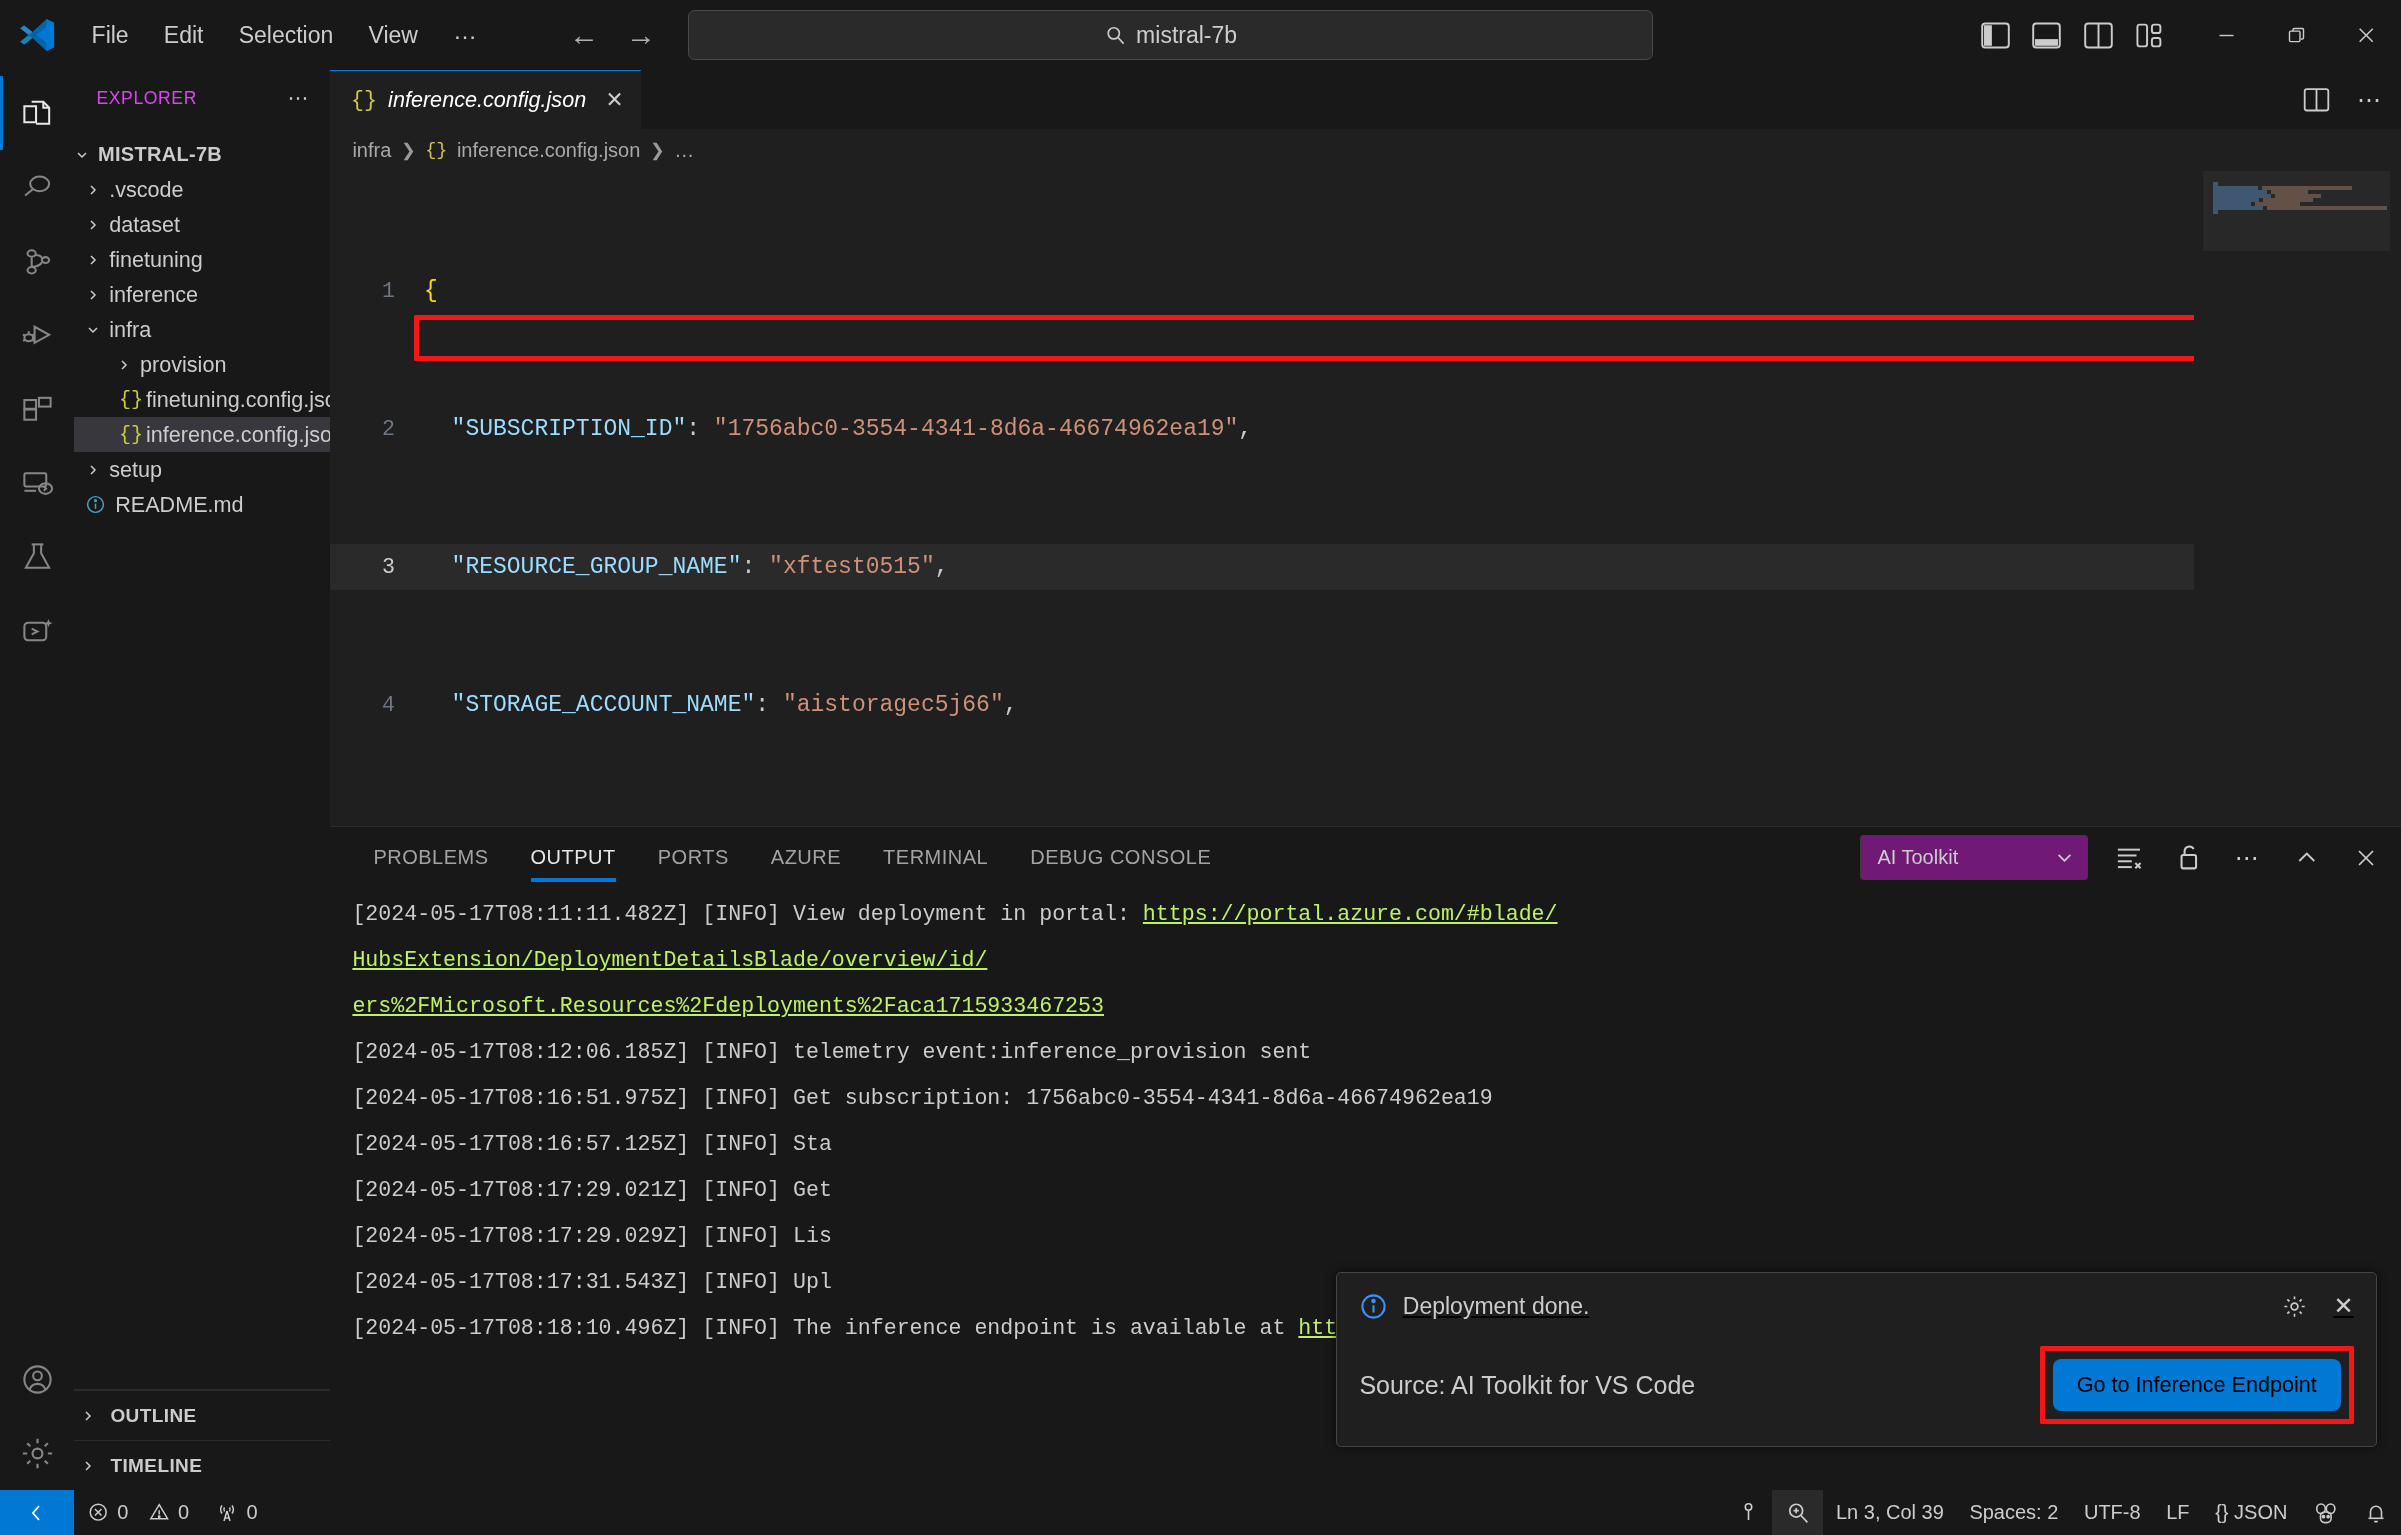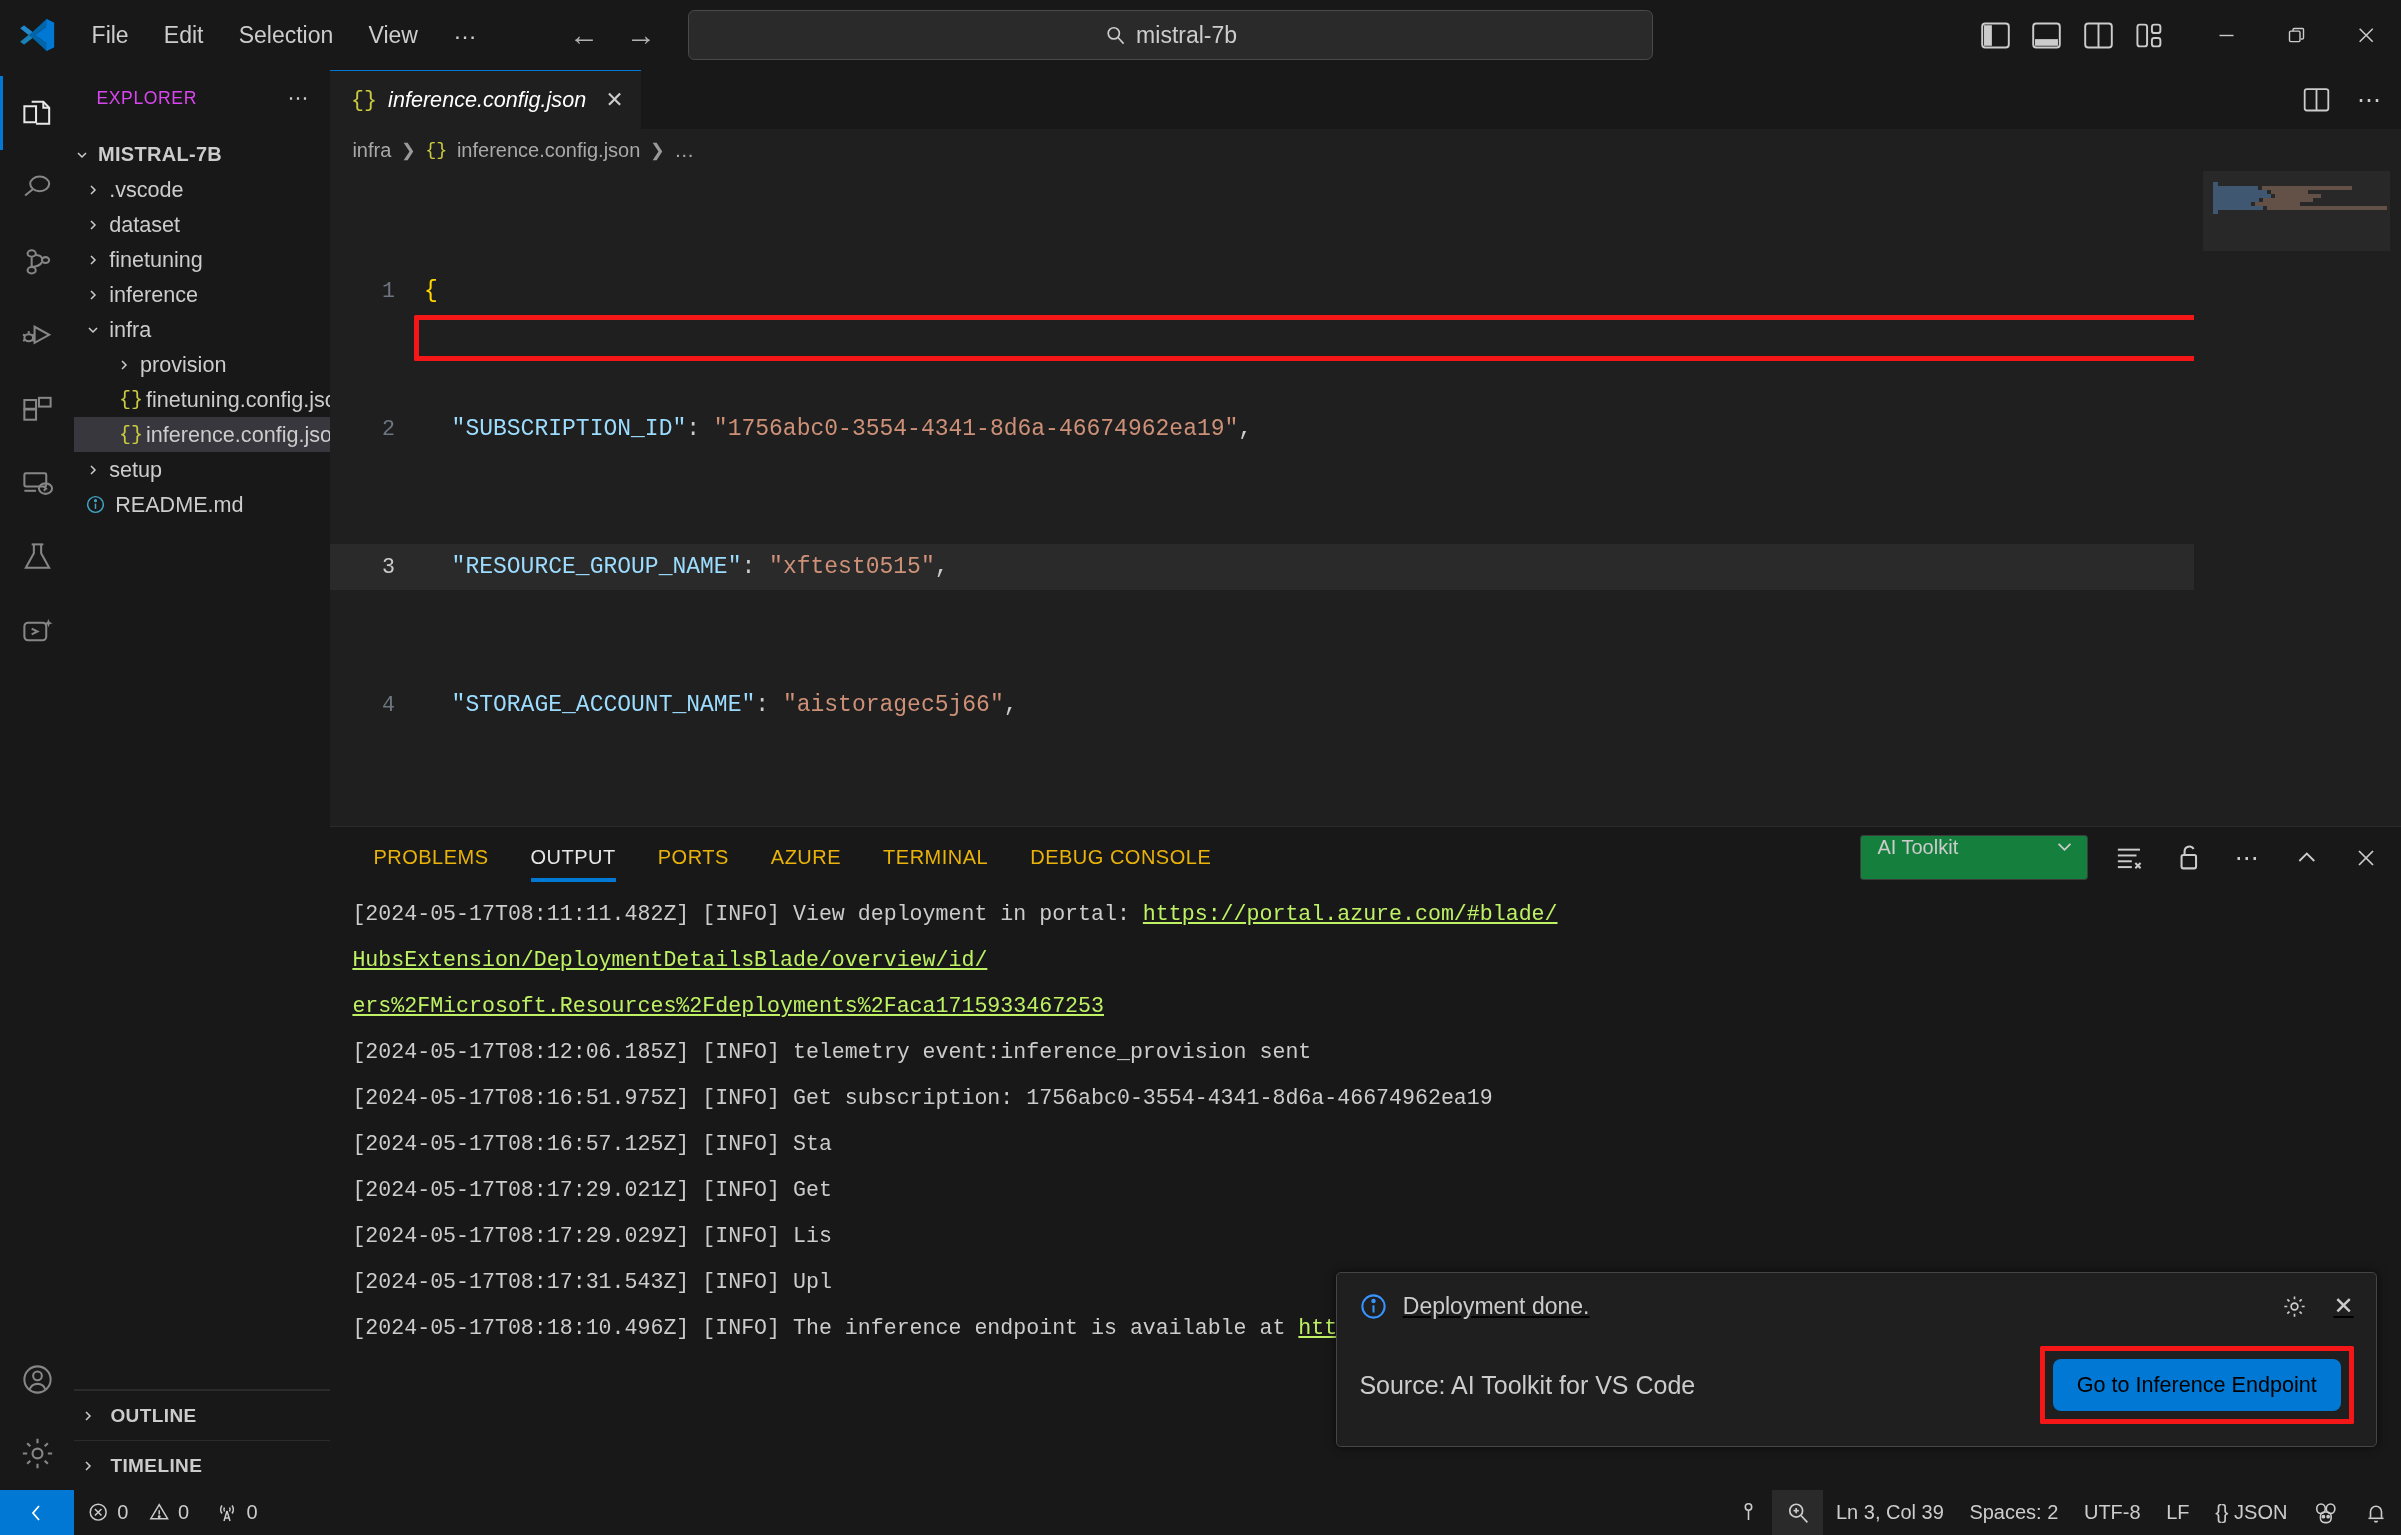--- a/index.html
+++ b/index.html
@@ -134,31 +134,31 @@
   }
   .mm-line { height: 4px; margin-left: 19px; display:flex; gap:4px; align-items:center;}
   .mm-k { height: 4px; background: #38506b; }
   .mm-s { height: 4px; background: #5c4a40; }
   .mm-slider { position:absolute; right: 11.2px; top: 0; width: 187px; height: 80px; background: rgba(255,255,255,.045); }
 
   
   .panel { height: 664px; flex: 0 0 664px; background:#181818; display:flex; flex-direction:column; border-top: 0.8px solid #2b2b2b;}
   .panel-header { height: 61px; flex:0 0 61px; display:flex; align-items:center; position:relative; padding-left: 22.4px;}
   .panel-tab {
-    color:#eab308; font-size: 20px; letter-spacing:0.5px; padding: 0 21px;
+    color:#a3a3a3; font-size: 20px; letter-spacing:0.5px; padding: 0 21px;
     height:61px; display:flex; align-items:center; position:relative; white-space:nowrap;
   }
   .panel-tab.active { color:#e7e7e7; }
   .panel-tab.active::after {
     content:""; position:absolute; left: 21px; right: 21px; bottom: 6.4px; height: 3.2px; background:#0078d4;
   }
   .panel-right { position:absolute; right: 17.6px; top:0; height:61px; display:flex; align-items:center; gap: 24px;}
   .dropdown {
-    width: 228px; height: 45px; background:#15803d; border:0.8px solid #3c3c3c; border-radius: 3.2px;
-    display:flex; align-items:flex-start; justify-content:space-between; padding: 0 12.8px 0 16px;
+    width: 228px; height: 45px; background:#701a75; border:0.8px solid #3c3c3c; border-radius: 3.2px;
+    display:flex; align-items:center; justify-content:space-between; padding: 0 12.8px 0 16px;
     color:#cccccc; font-size: 20px;
   }
   .panel-icon { color:#cccccc; display:flex; align-items:center; justify-content:center; width: 35px; height: 35px;}
   .output-body {
     flex:1 1 auto; overflow:hidden; position:relative; padding: 3.2px 0 0 22.4px;
     font-family:"Liberation Mono", monospace; font-size: 21.6px; line-height: 46px; color:#cccccc;
   }
   .oline { white-space: pre; }
   .olink { text-decoration: underline; color:#bef264; }
 

